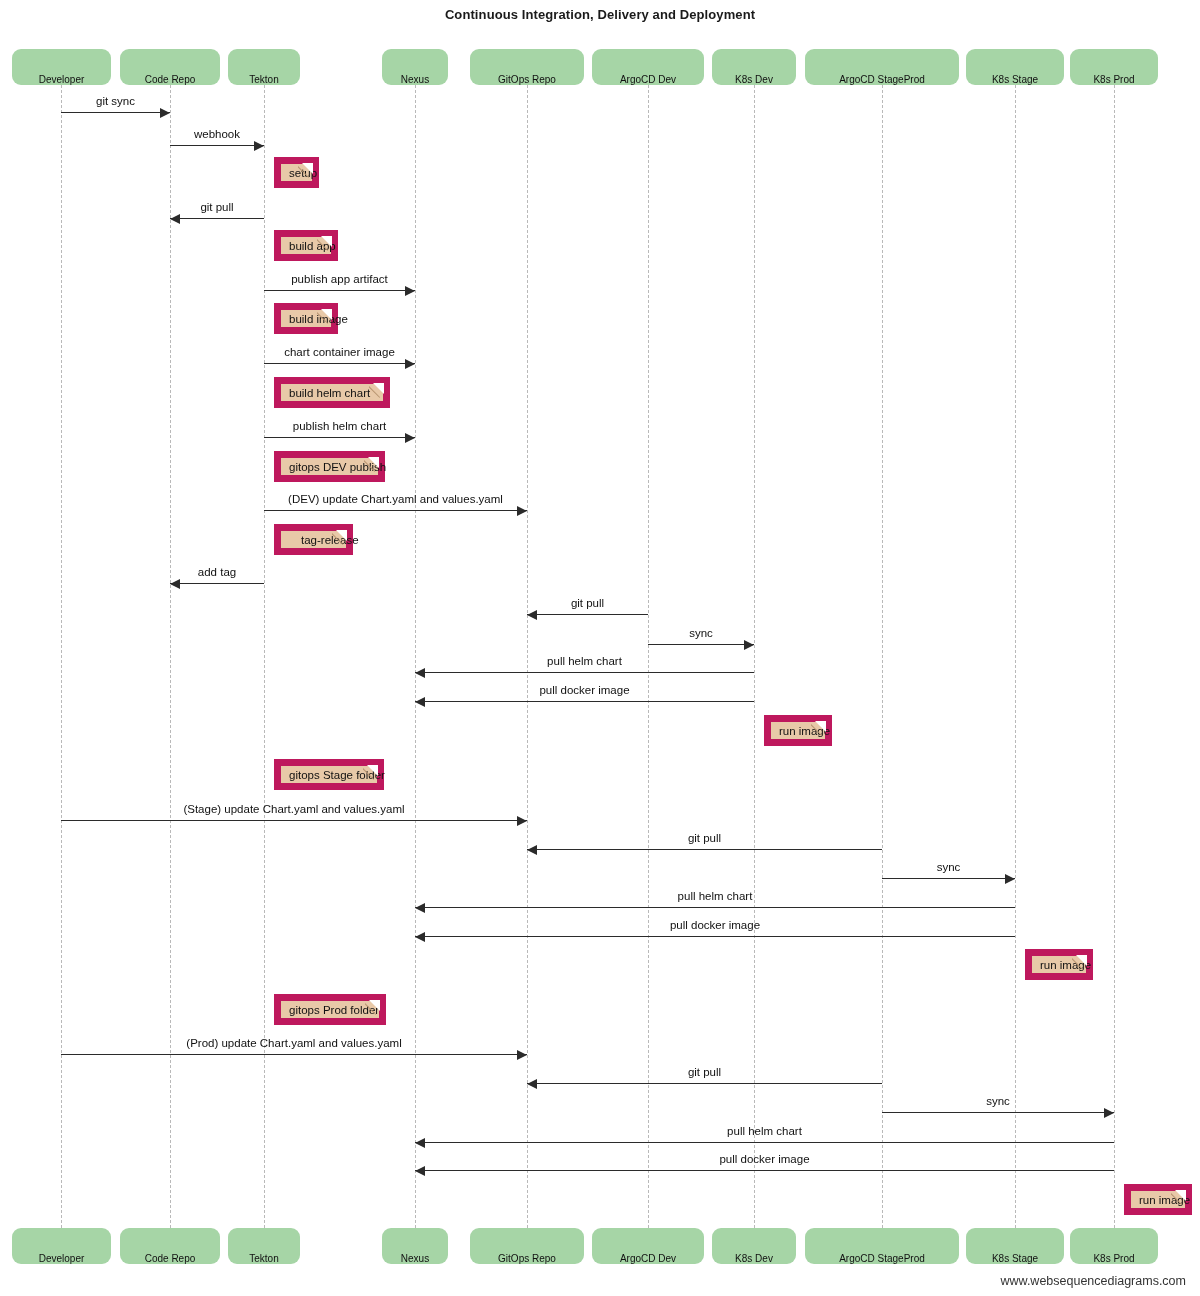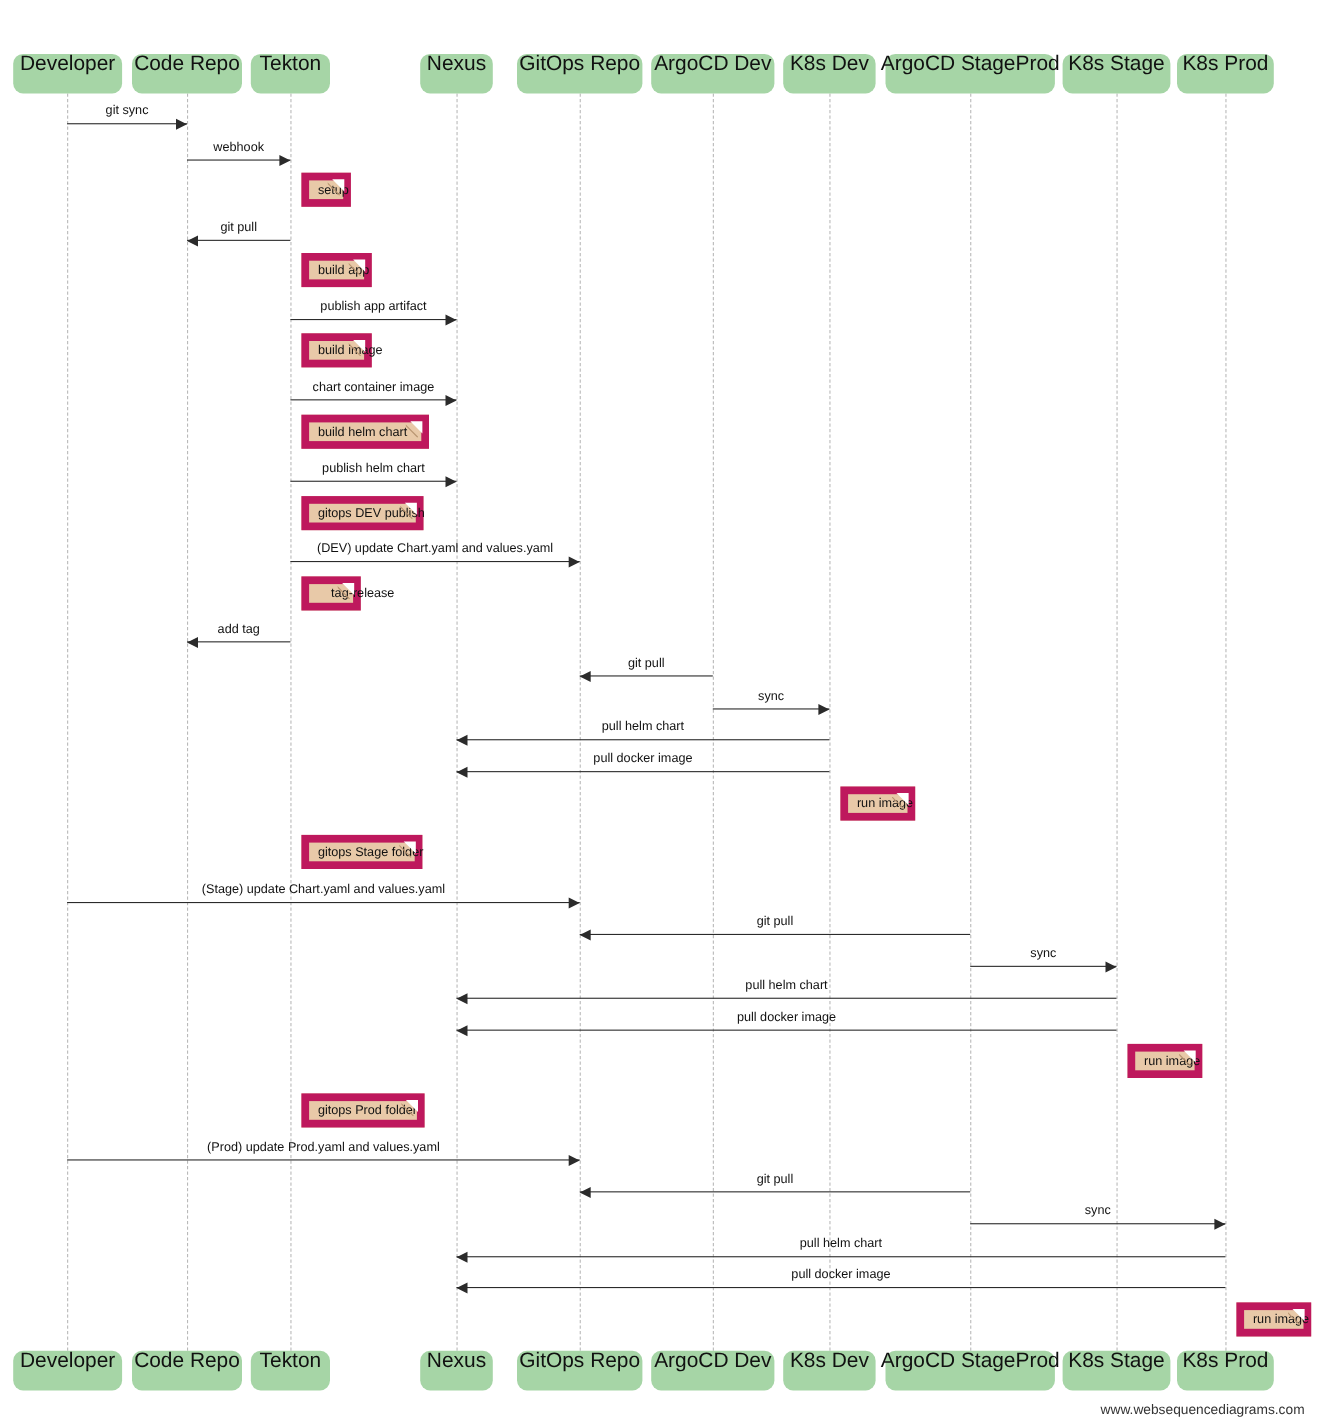--- a/index.html
+++ b/index.html
@@ -33,26 +33,26 @@
     position: absolute;
     width: 0;
     border-left: 1px dashed #b9b9b9;
   }
   .actor {
     position: absolute;
     box-sizing: border-box;
     background: #a6d5a6;
     border-radius: 9px;
     color: #111111;
-    font-size: 19px;
+    font-size: 10px;
     text-align: center;
     white-space: nowrap;
     line-height: 1;
     display: flex;
-    align-items: flex-start;
+    align-items: flex-end;
     justify-content: center;
     height: 36px;
   }
   .msg-line {
     position: absolute;
     height: 0;
     border-top: 1.2px solid #2b2b2b;
   }
   .arrowhead {
     position: absolute;
@@ -123,20 +123,21 @@
     font-size: 12.5px;
     color: #333333;
     white-space: nowrap;
   }
 </style>
 </head>
 <body>
 
 <div id="diagram">
 
+  <div id="title">Continuous Integration, Delivery and Deployment</div>
 
   <div id="lifelines">
       <div class="lifeline" style="left: 61px; top: 85px; height: 1143px;"></div>
       <div class="lifeline" style="left: 170px; top: 85px; height: 1143px;"></div>
       <div class="lifeline" style="left: 264px; top: 85px; height: 1143px;"></div>
       <div class="lifeline" style="left: 415px; top: 85px; height: 1143px;"></div>
       <div class="lifeline" style="left: 527px; top: 85px; height: 1143px;"></div>
       <div class="lifeline" style="left: 648px; top: 85px; height: 1143px;"></div>
       <div class="lifeline" style="left: 754px; top: 85px; height: 1143px;"></div>
       <div class="lifeline" style="left: 882px; top: 85px; height: 1143px;"></div>
@@ -289,21 +290,21 @@
         <div class="msg-label" style="left: 415px; width: 600px; top: 891px;">pull helm chart</div>
       </div>
       <div>
         <div class="msg-line" style="left: 415px; top: 936px; width: 600px;"></div>
         <div class="arrowhead left" style="top: 931.5px; left: 415px;"></div>
         <div class="msg-label" style="left: 415px; width: 600px; top: 920px;">pull docker image</div>
       </div>
       <div>
         <div class="msg-line" style="left: 61px; top: 1054px; width: 466px;"></div>
         <div class="arrowhead right" style="top: 1049.5px; left: 517px;"></div>
-        <div class="msg-label" style="left: 61px; width: 466px; top: 1038px;">(Prod) update Prod.yaml and values.yaml</div>
+        <div class="msg-label" style="left: 61px; width: 466px; top: 1038px;">(Prod) update Chart.yaml and values.yaml</div>
       </div>
       <div>
         <div class="msg-line" style="left: 527px; top: 1083px; width: 355px;"></div>
         <div class="arrowhead left" style="top: 1078.5px; left: 527px;"></div>
         <div class="msg-label" style="left: 527px; width: 355px; top: 1067px;">git pull</div>
       </div>
       <div>
         <div class="msg-line" style="left: 882px; top: 1112px; width: 232px;"></div>
         <div class="arrowhead right" style="top: 1107.5px; left: 1104px;"></div>
         <div class="msg-label" style="left: 882px; width: 232px; top: 1096px;">sync</div>
@@ -338,21 +339,21 @@
       <div class="note" style="left: 274px; top: 377px; width: 116px;">
         <span>build helm chart</span>
         <span class="fold"></span>
         <span class="fold-edge"></span>
       </div>
       <div class="note" style="left: 274px; top: 451px; width: 111px;">
         <span>gitops DEV publish</span>
         <span class="fold"></span>
         <span class="fold-edge"></span>
       </div>
-      <div class="note" style="left: 274px; top: 524px; width: 54px; padding-left: 20px;">
+      <div class="note" style="left: 274px; top: 524px; width: 79px; padding-left: 20px;">
         <span>tag-release</span>
         <span class="fold"></span>
         <span class="fold-edge"></span>
       </div>
       <div class="note" style="left: 764px; top: 715px; width: 68px;">
         <span>run image</span>
         <span class="fold"></span>
         <span class="fold-edge"></span>
       </div>
       <div class="note" style="left: 274px; top: 759px; width: 110px;">

